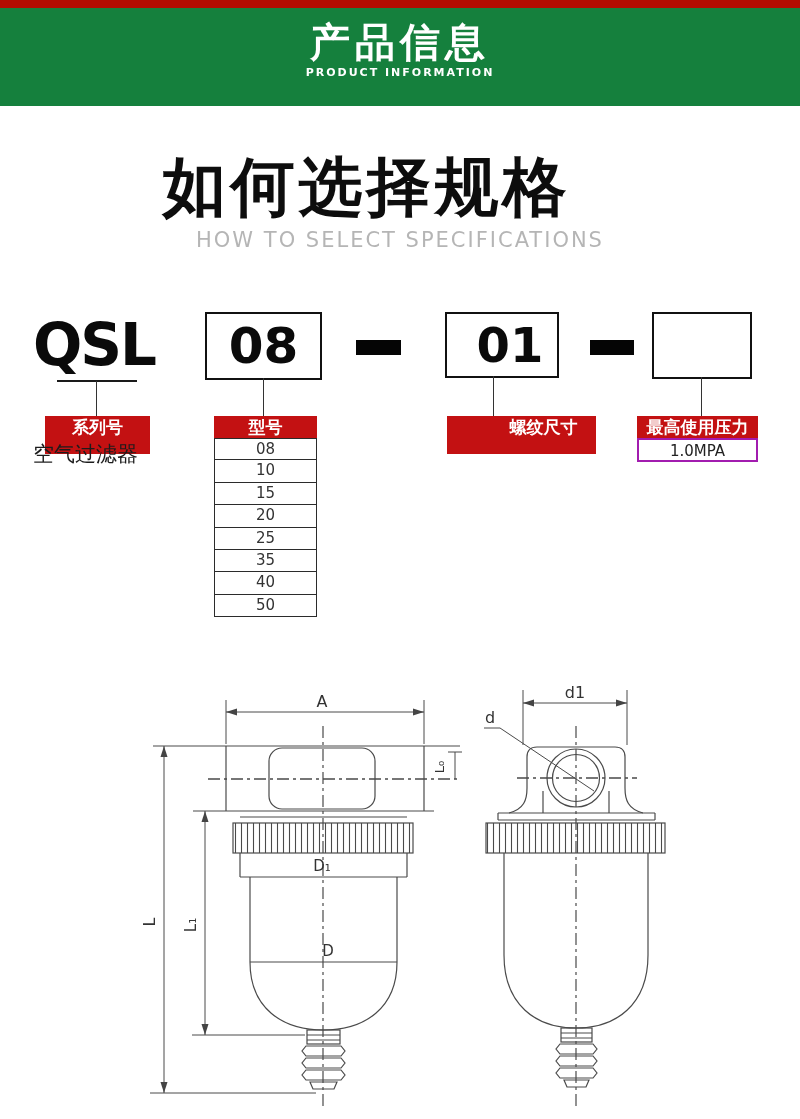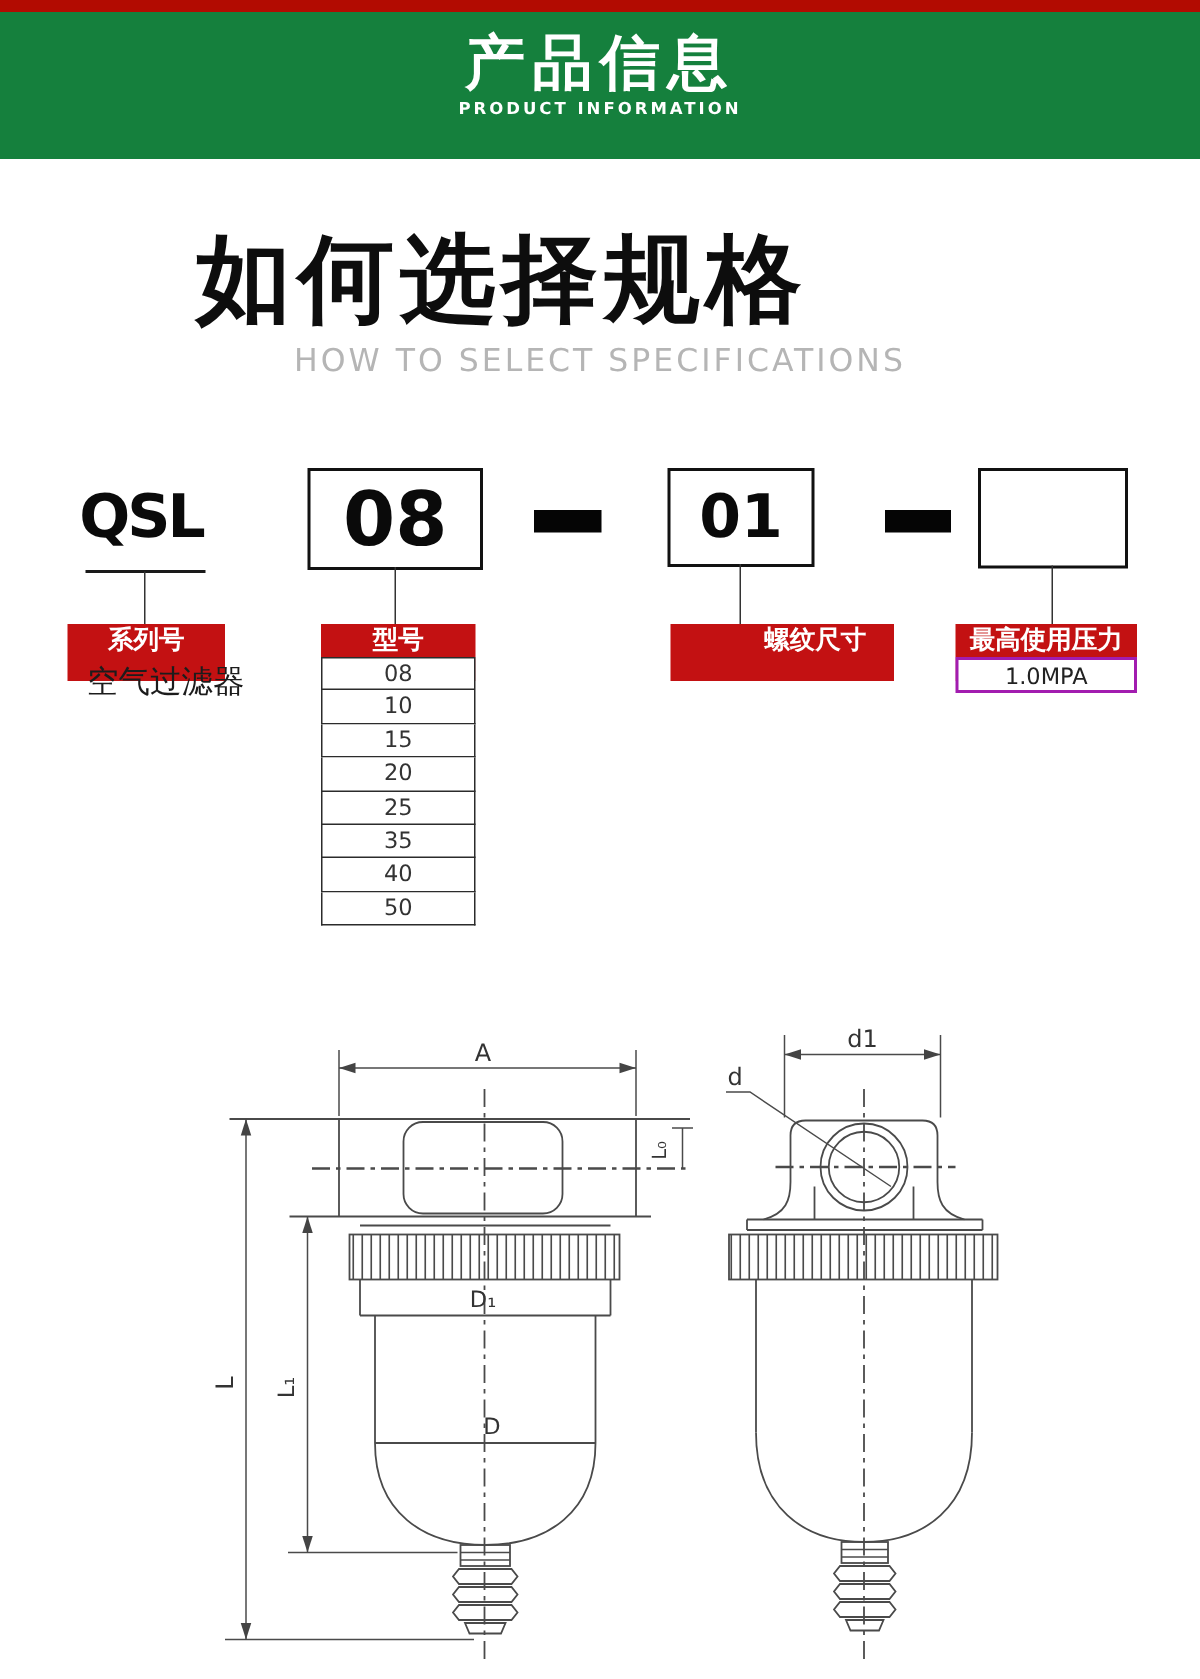--- a/index.html
+++ b/index.html
@@ -7,49 +7,49 @@
         font-family:"DejaVu Sans", sans-serif;}
   
   .banner{position:absolute;left:0;top:0;width:800px;height:106px;background:#15803d;}
   .banner-topstrip{position:absolute;left:0;top:0;width:800px;height:8px;background:#b20b01;}
   .banner-title{position:absolute;left:0;top:20px;width:800px;text-align:center;
     color:#fff;font-size:40px;font-weight:800;letter-spacing:5px;line-height:44px;}
   .banner-sub{position:absolute;left:0;top:66px;width:800px;text-align:center;
     color:#fff;font-size:11px;font-weight:600;letter-spacing:2px;}
   
   .sec-title{position:absolute;left:0;top:148px;width:669px;text-align:center;
-    color:#0d0d0d;font-size:64px;font-weight:900;letter-spacing:4px;line-height:78px;}
+    color:#0d0d0d;font-size:64px;font-weight:900;letter-spacing:4px;line-height:78px;padding-left:32px;}
   .sec-sub{position:absolute;left:0;top:228px;width:800px;text-align:center;
     color:#b5b5b5;font-size:21px;letter-spacing:2px;}
   
   .code-series{position:absolute;left:24px;top:310px;width:140px;height:70px;
-    text-align:center;line-height:70px;font-size:40px;font-weight:900;color:#0a0a0a;letter-spacing:-2px;}
+    text-align:center;line-height:70px;font-size:58px;font-weight:900;color:#0a0a0a;letter-spacing:-2px;}
   .code-underline{position:absolute;left:57px;top:380px;width:80px;height:2px;background:#1a1a1a;}
   .code-box{position:absolute;border:2px solid #111;background:#fff;text-align:center;
     font-weight:800;color:#0a0a0a;}
   .box-model{left:205px;top:312px;width:113px;height:64px;font-size:50px;line-height:64px;}
-  .box-thread{left:445px;top:312px;width:94px;height:62px;font-size:40px;line-height:62px;}
+  .box-thread{left:445px;top:312px;width:94px;height:62px;font-size:48px;line-height:62px;padding-left:16px;}
   .box-blank{left:652px;top:312px;width:96px;height:63px;}
   .code-dash{position:absolute;height:15px;background:#050505;}
   .dash1{left:356px;top:340px;width:45px;}
   .dash2{left:590px;top:340px;width:44px;}
   
   .vline{position:absolute;width:1px;background:#333;}
   .c1{left:96px;top:381px;height:35px;}
   .c2{left:263px;top:378px;height:38px;}
   .c3{left:493px;top:376px;height:40px;}
   .c4{left:701px;top:377px;height:39px;}
   
   .red-head{position:absolute;top:416px;height:38px;background:#c31112;color:#fff;
     font-size:17px;font-weight:700;text-align:center;line-height:22px;}
   .h-series{left:45px;width:105px;}
   .h-model{left:214px;width:103px;}
   .h-thread{left:447px;width:105px;padding-left:44px;}
   .h-pressure{left:637px;width:121px;}
-  .series-value{position:absolute;left:33px;top:440px;width:130px;text-align:right;
+  .series-value{position:absolute;left:33px;top:440px;width:130px;text-align:left;
     font-size:21px;color:#1c1c1c;}
   
   .opt-table{position:absolute;top:438px;}
   .t-model{left:214px;width:103px;}
   .t-thread{left:447px;width:105px;}
   .opt-row{box-sizing:border-box;border:1px solid #2b2b2b;border-top:none;height:22.4px;
     text-align:center;line-height:21px;font-size:15px;color:#333;background:#fff;}
   .opt-row:first-child{border-top:1px solid #2b2b2b;}
   .pressure-box{position:absolute;left:637px;top:438px;width:121px;height:24px;box-sizing:border-box;
     border:2px solid #a21caf;text-align:center;line-height:22px;font-size:15px;color:#222;background:#fff;}

